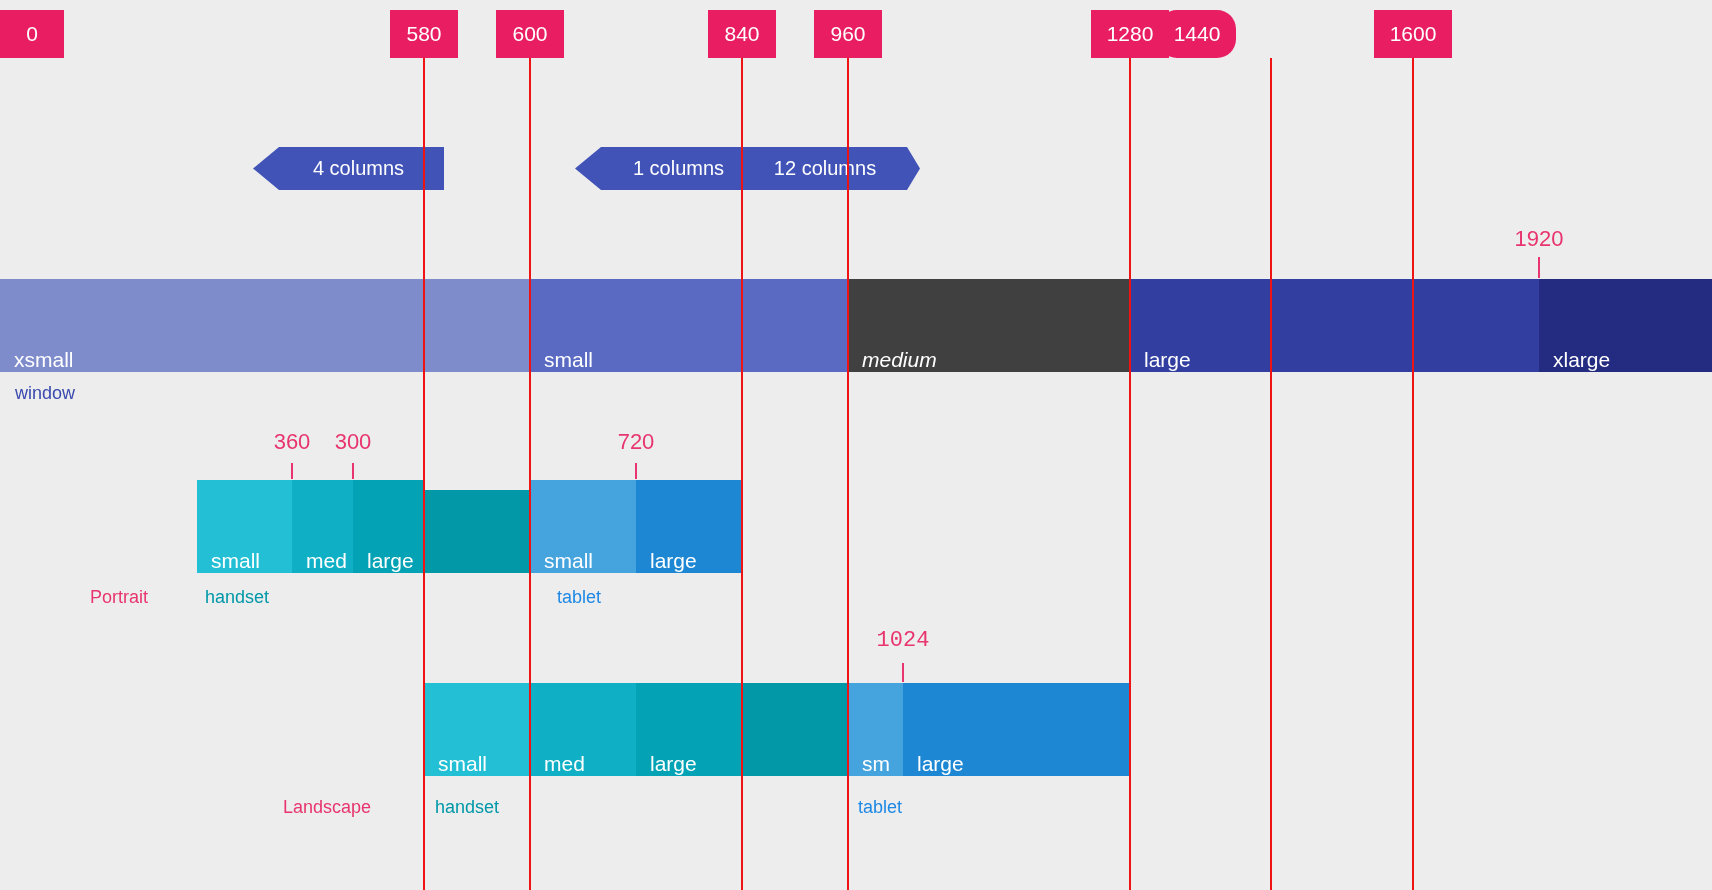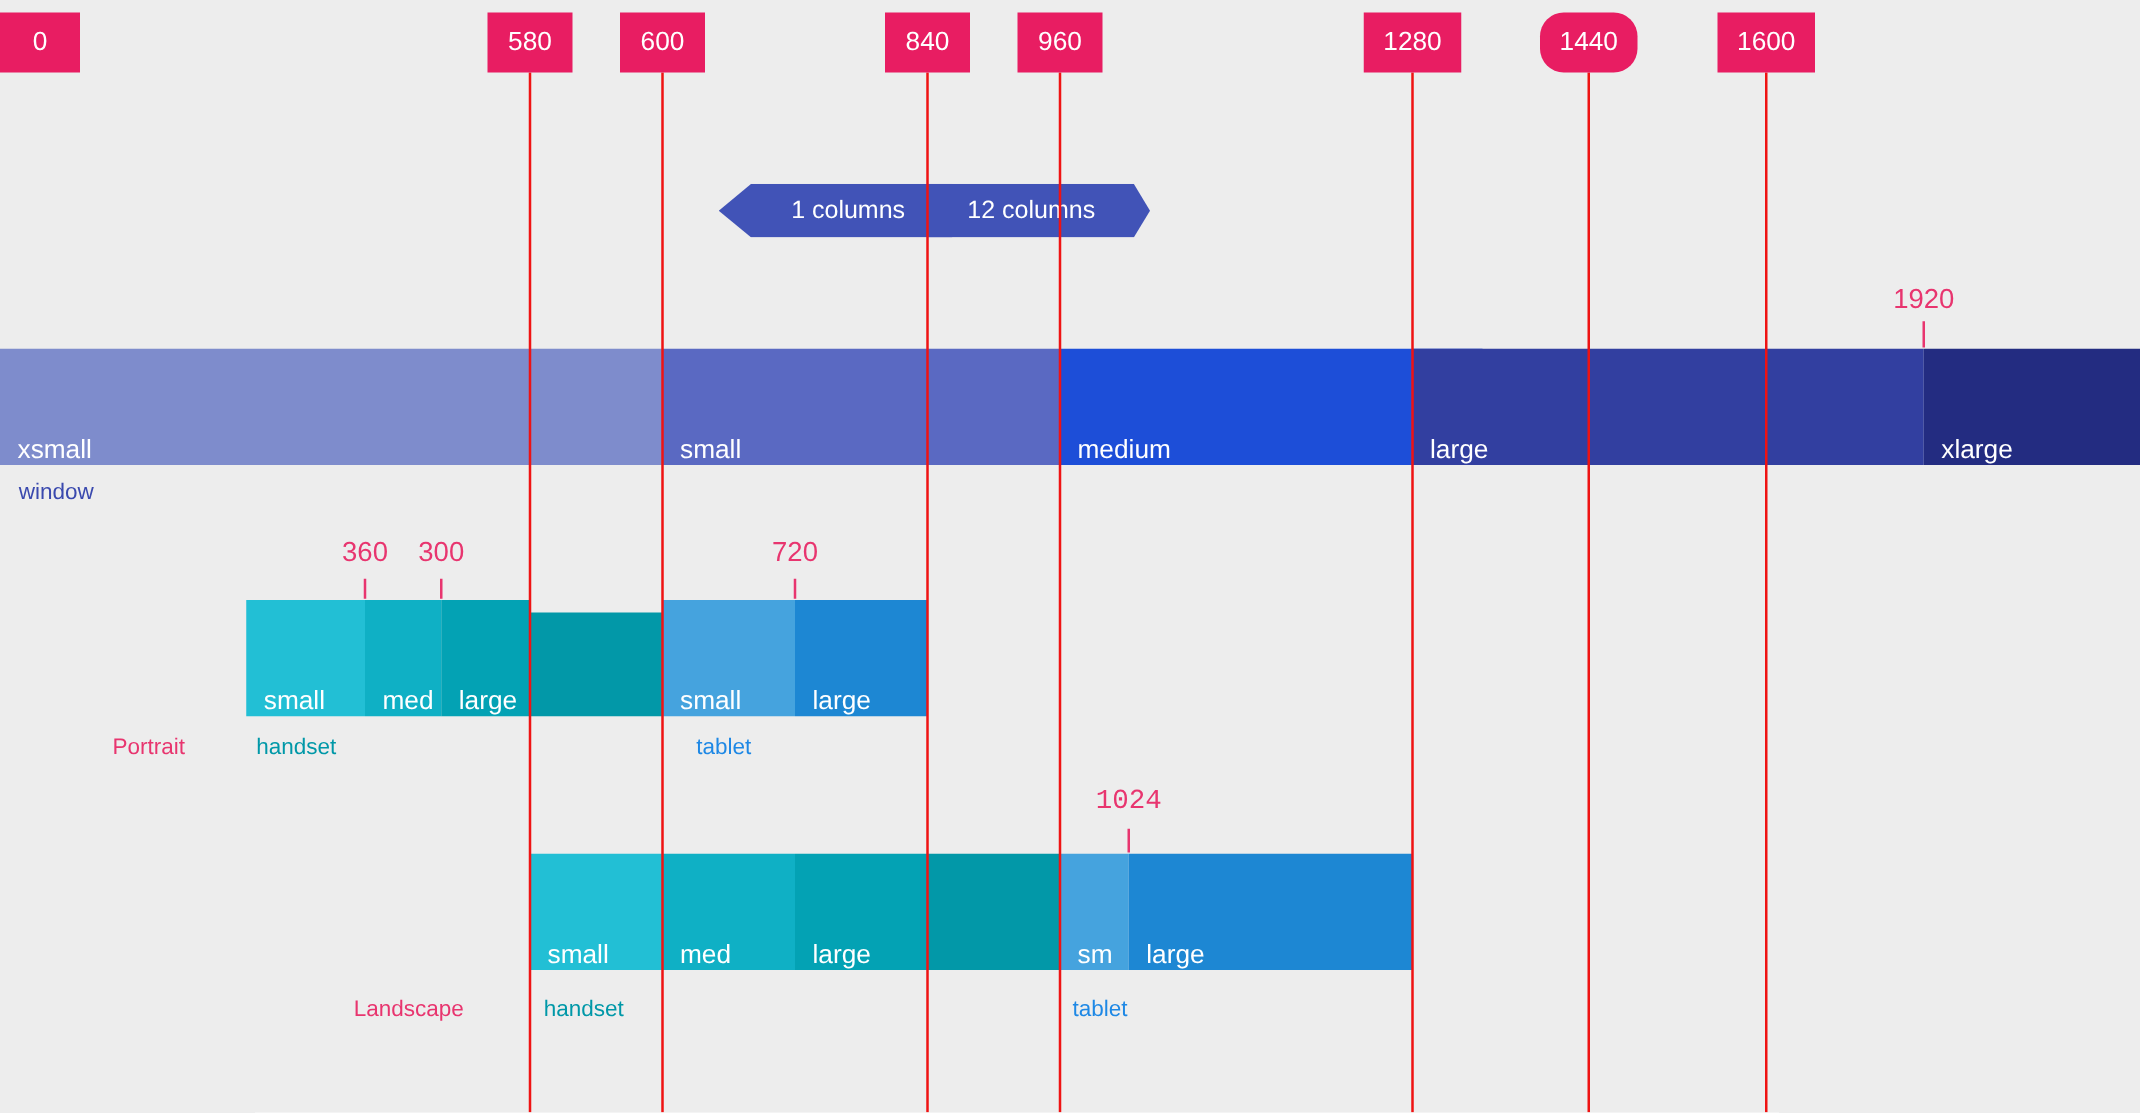--- a/index.html
+++ b/index.html
@@ -39,21 +39,21 @@
 
 <div class="canvas">
 
   <div class="area bars" style="top: 279px; height: 93px;">
     <div class="seg" style="left: 0px; width: 530px; background: rgb(126, 140, 204);">
         <span>xsmall</span>
       </div>
     <div class="seg" style="left: 530px; width: 318px; background: rgb(90, 105, 194);">
         <span>small</span>
       </div>
-    <div class="seg" style="left: 848px; width: 338px; background: #1d4ed8;">
+    <div class="seg" style="left: 848px; width: 338px; background: #404040; font-style: italic;">
         <span>medium</span>
       </div>
     <div class="seg" style="left: 1130px; width: 409px; background: rgb(50, 63, 160);">
         <span>large</span>
       </div>
     <div class="seg" style="left: 1539px; width: 173px; background: rgb(35, 44, 129);">
         <span>xlarge</span>
       </div>
   </div>
   <div class="area" style="top: 378px; height: 30px;">
@@ -128,20 +128,21 @@
   <div class="area ticks" style="top: 663px; height: 19px;">
     <div class="tick-mark" style="left: 903px; transform: translateX(-50%);"></div>
   </div>
   <div class="area" style="top: 792px; height: 30px;">
     <div class="rowlab lab-pink" style="left: 283px;">Landscape</div>
     <div class="rowlab lab-teal" style="left: 435px;">handset</div>
     <div class="rowlab lab-blue" style="left: 858px;">tablet</div>
   </div>
 
   <div class="area badges" style="top: 147px; height: 43px;">
+    <div class="badge pl" style="left: 253px; width: 171px;">4 columns</div>
     <div class="badge pl" style="left: 575px; width: 167px;">1 columns</div>
     <div class="badge pr" style="left: 742px; width: 166px;">12 columns</div>
   </div>
 
   <div class="area lines" style="top: 58px; height: 832px;">
     <div class="bline" style="left: 423px;"></div>
     <div class="bline" style="left: 529px;"></div>
     <div class="bline" style="left: 741px;"></div>
     <div class="bline" style="left: 847px;"></div>
     <div class="bline" style="left: 1129px;"></div>
@@ -161,21 +162,21 @@
       </div>
     <div class="flag" style="left: 708px; width: 68px;">
         <span>840</span>
       </div>
     <div class="flag" style="left: 814px; width: 68px;">
         <span>960</span>
       </div>
     <div class="flag" style="left: 1091px; width: 78px;">
         <span>1280</span>
       </div>
-    <div class="flag" style="left: 1232px; width: 78px; border-radius: 19px;">
+    <div class="flag" style="left: 1158px; width: 78px; border-radius: 19px;">
         <span>1440</span>
       </div>
     <div class="flag" style="left: 1374px; width: 78px;">
         <span>1600</span>
       </div>
   </div>
 
 </div>
 
 </body></html>

